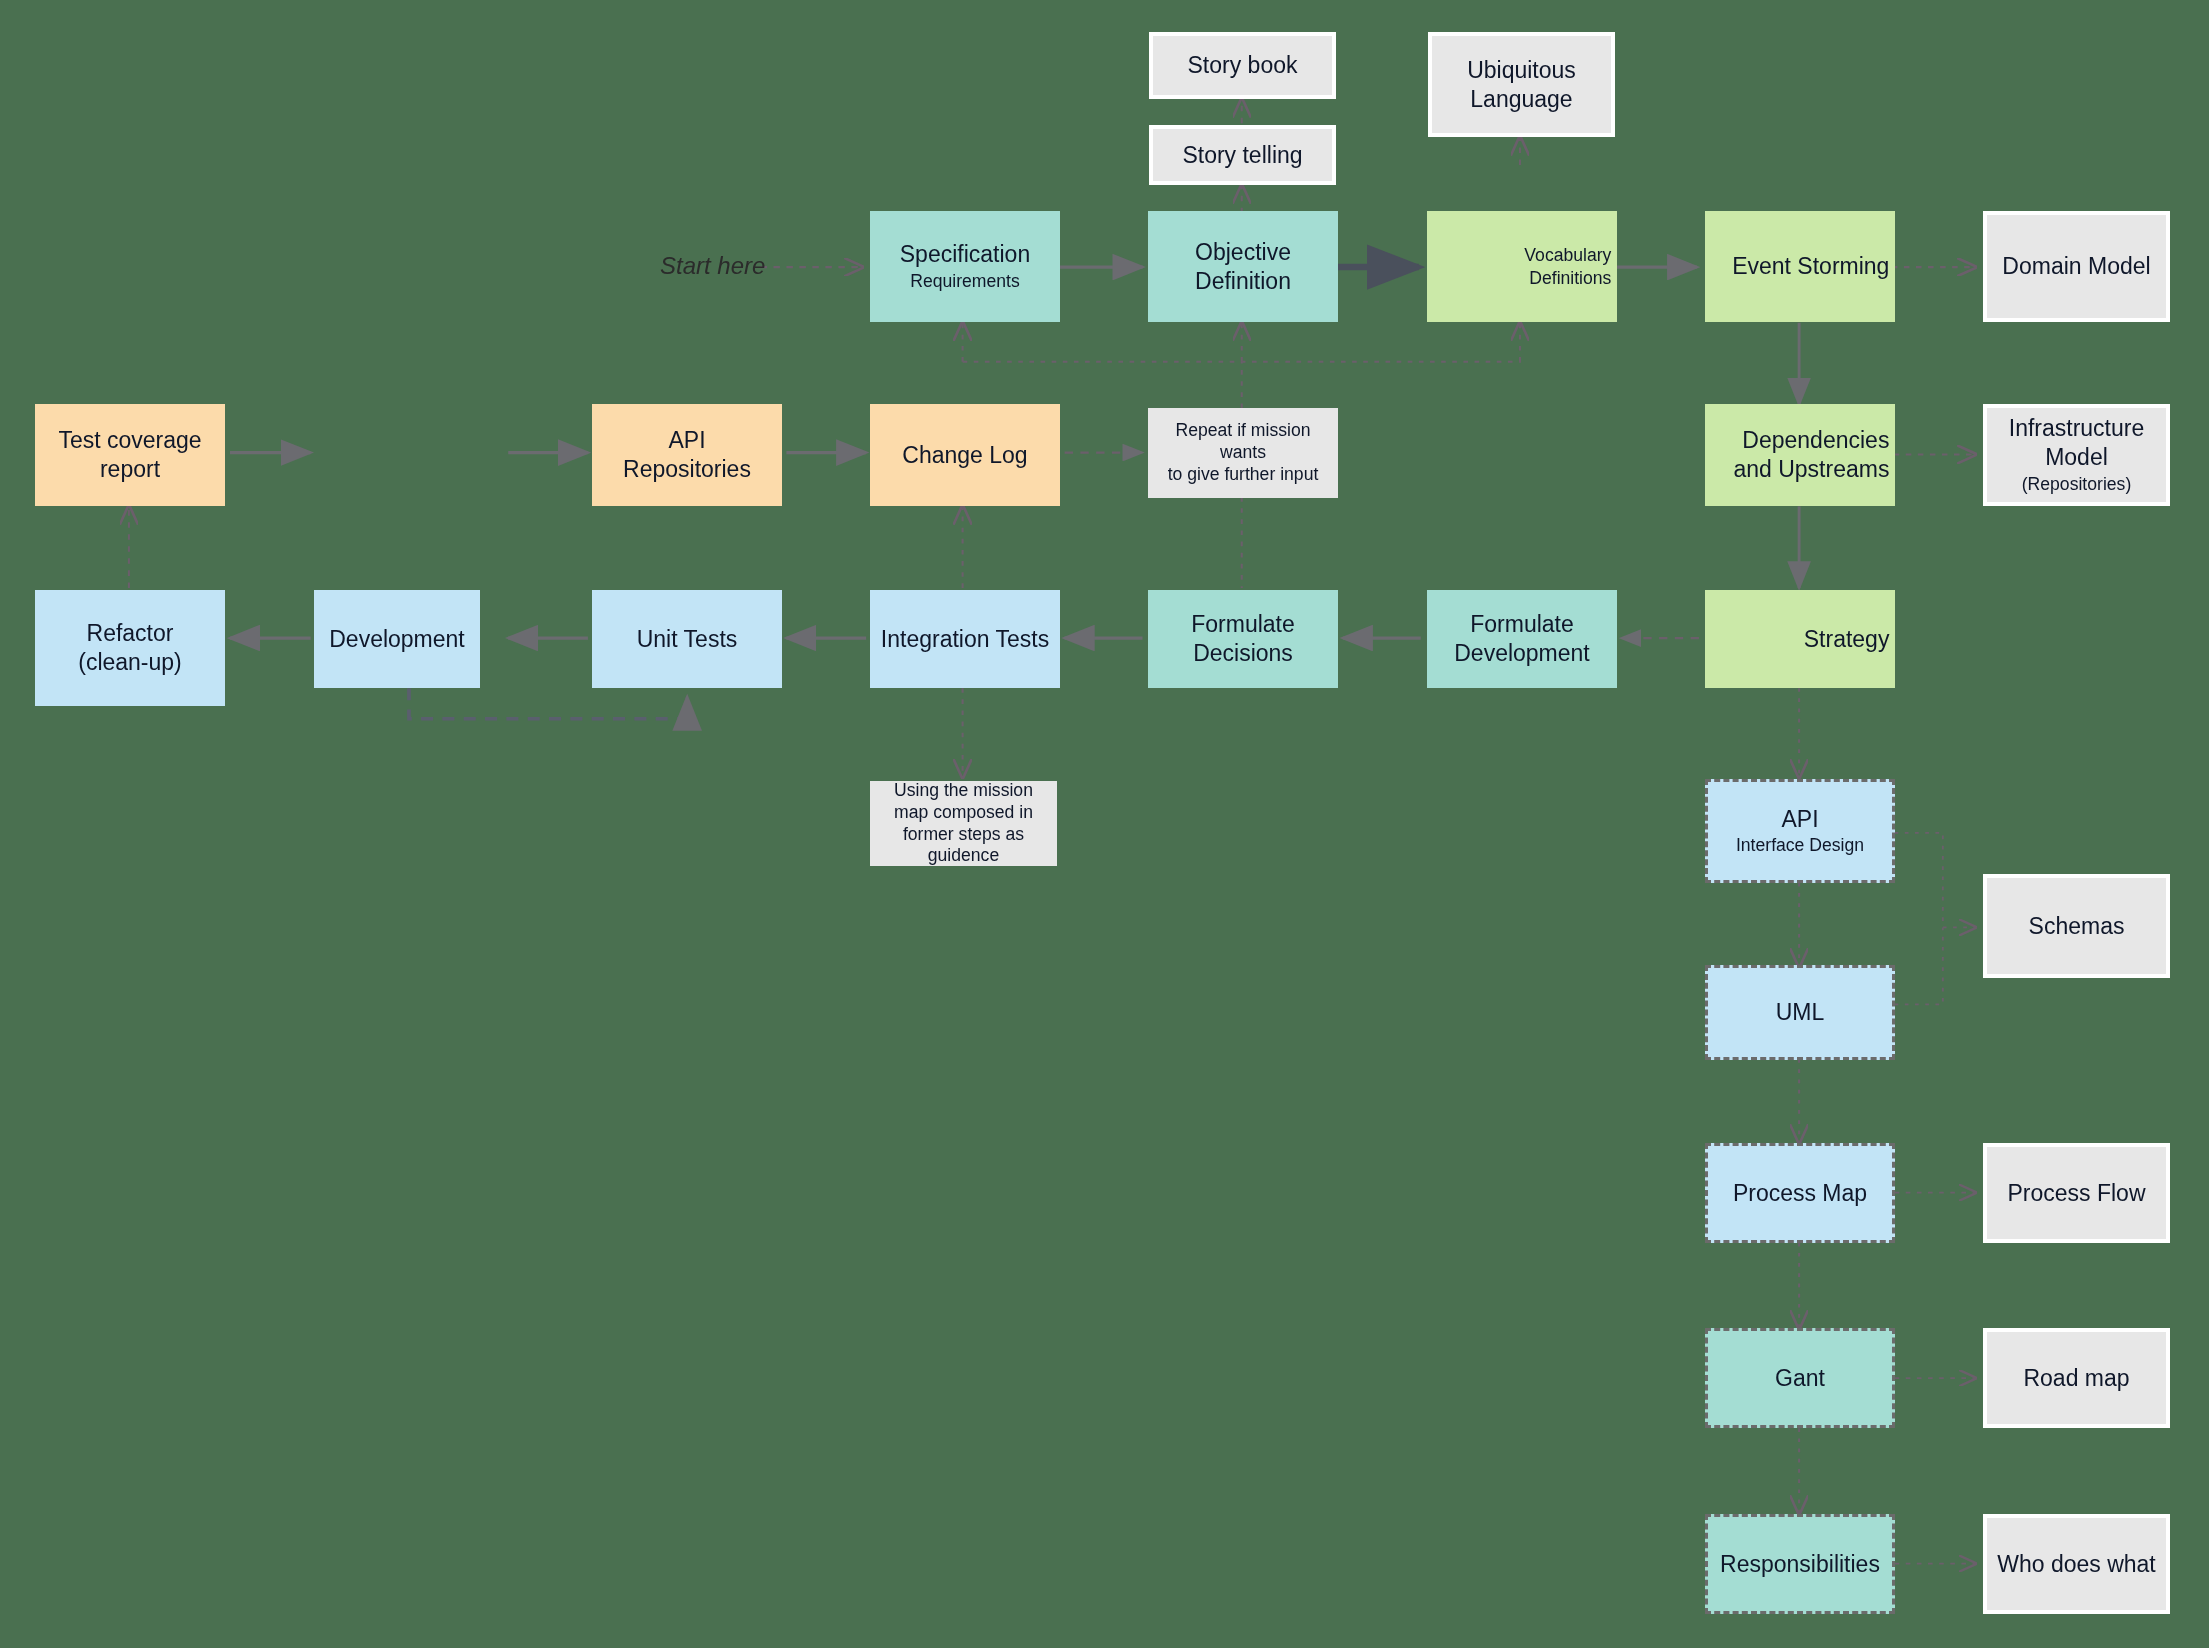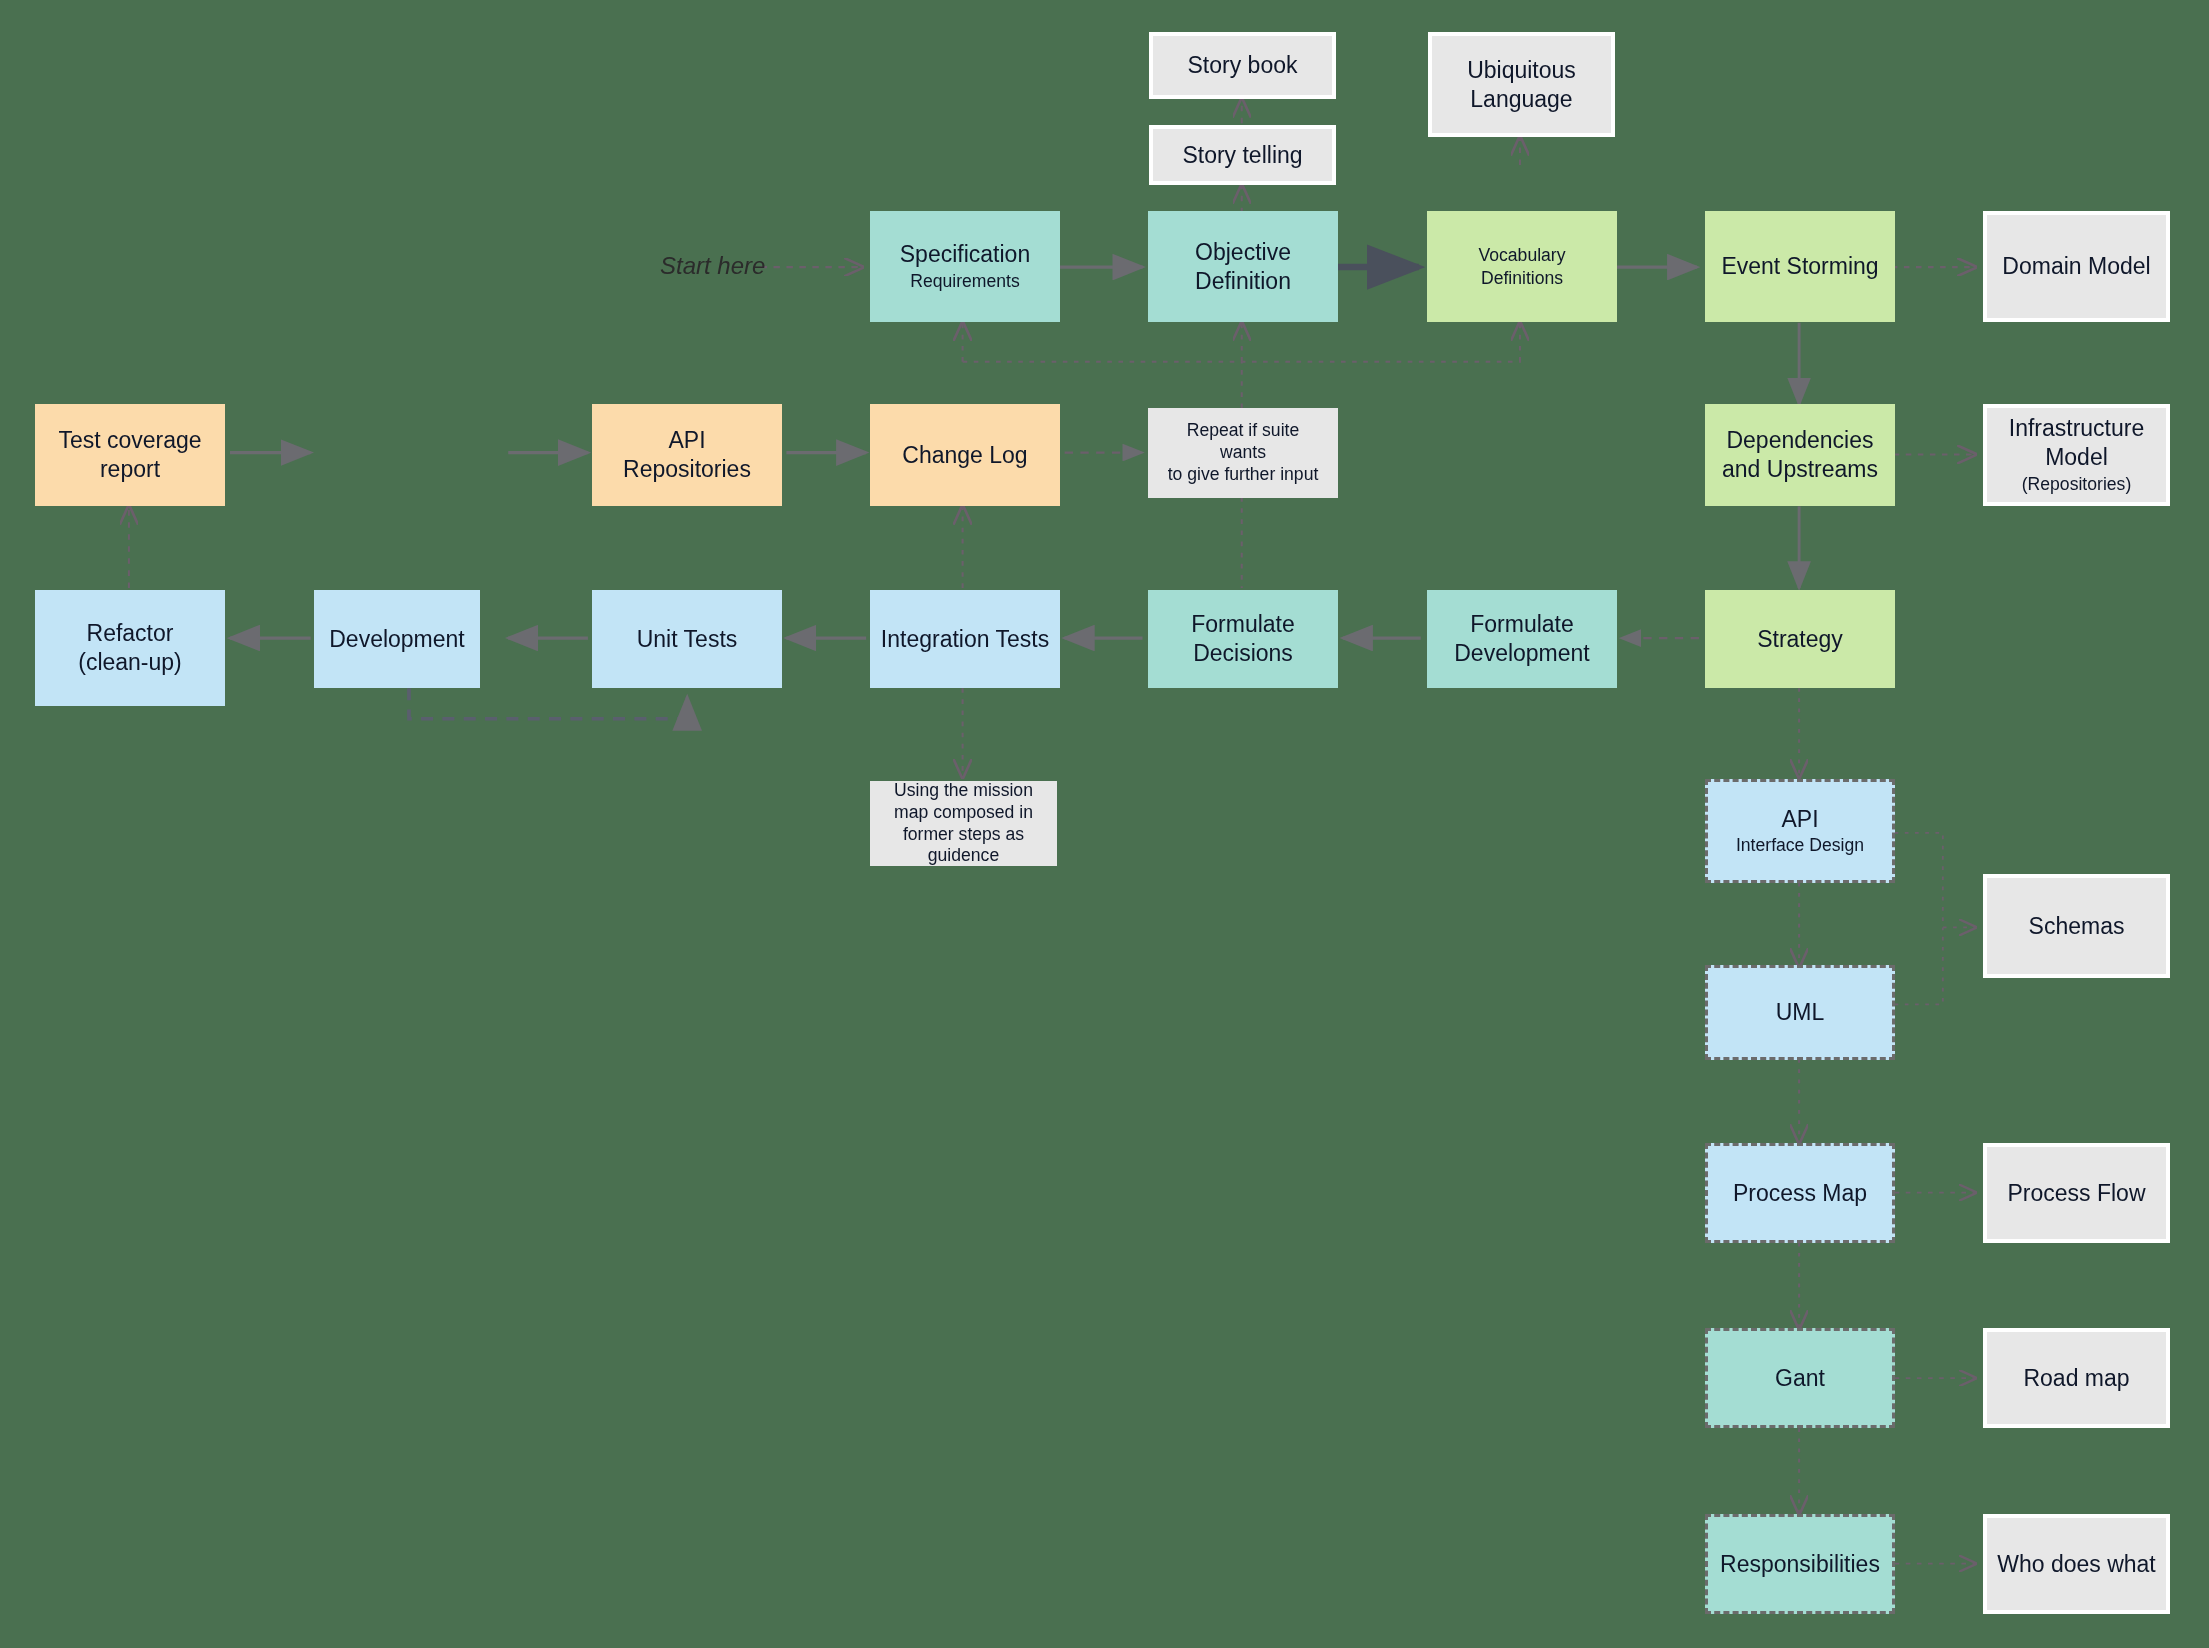--- a/index.html
+++ b/index.html
@@ -40,21 +40,21 @@
   }
   .node .t1 {
     font-size: 23px;
   }
   .node .t2 {
     font-size: 17.6px;
     margin-top: 1.9px;
   }
   
   .fill-teal   { background: #a4ddd3; }
-  .fill-green  { background: #cbe9a8; }
+  .fill-green  { background: #cbe9a8; align-items: flex-end; }
   .fill-blue   { background: #c2e4f6; }
   .fill-orange { background: #fcdbab; }
   .fill-grey   { background: #e7e7e7; border: 4.6px solid #ffffff; }
   .fill-note   { background: #e7e7e7; }
 
   .dashedbox {
     border: 3.7px dashed #6b6b6b;
   }
 
   .note-sm .t1 { font-size: 17.6px; }
@@ -273,21 +273,21 @@
   <div class="node fill-orange" style="left:592px; top:404px; width:190px; height:102px;">
     <span class="t1">API</span>
     <span class="t1">Repositories</span>
   </div>
 
   <div class="node fill-orange" style="left:870px; top:404px; width:190px; height:102px;">
     <span class="t1">Change Log</span>
   </div>
 
   <div class="node fill-note note-sm" style="left:1148px; top:408px; width:190px; height:90px;">
-    <span class="t1">Repeat if suite</span>
+    <span class="t1">Repeat if mission</span>
     <span class="t1">wants</span>
     <span class="t1">to give further input</span>
   </div>
 
   <div class="node fill-green" style="left:1705px; top:404px; width:190px; height:102px;">
     <span class="t1">Dependencies</span>
     <span class="t1">and Upstreams</span>
   </div>
 
   <div class="node fill-grey" style="left:1983px; top:404px; width:187px; height:102px;">

